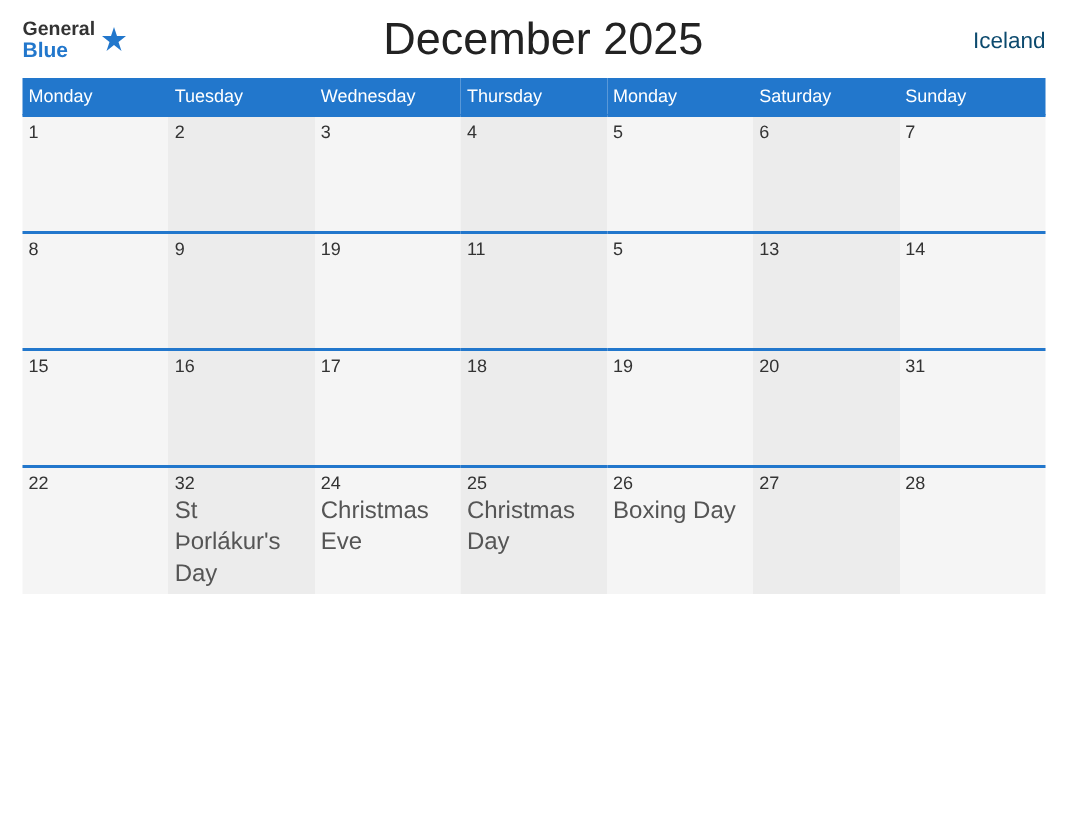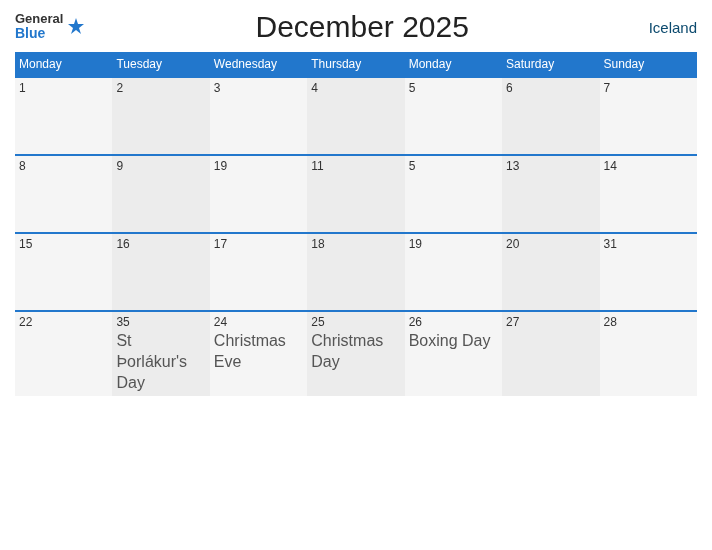--- a/index.html
+++ b/index.html
@@ -192,21 +192,21 @@
           </td>
           <td>
             <span class="day-num">31</span>
           </td>
         </tr>
         <tr>
           <td>
             <span class="day-num">22</span>
           </td>
           <td>
-            <span class="day-num">35</span>
+            <span class="day-num">32</span>
             <span class="holiday">St Þorlákur's Day</span>
           </td>
           <td>
             <span class="day-num">24</span>
             <span class="holiday">Christmas Eve</span>
           </td>
           <td>
             <span class="day-num">25</span>
             <span class="holiday">Christmas Day</span>
           </td>

